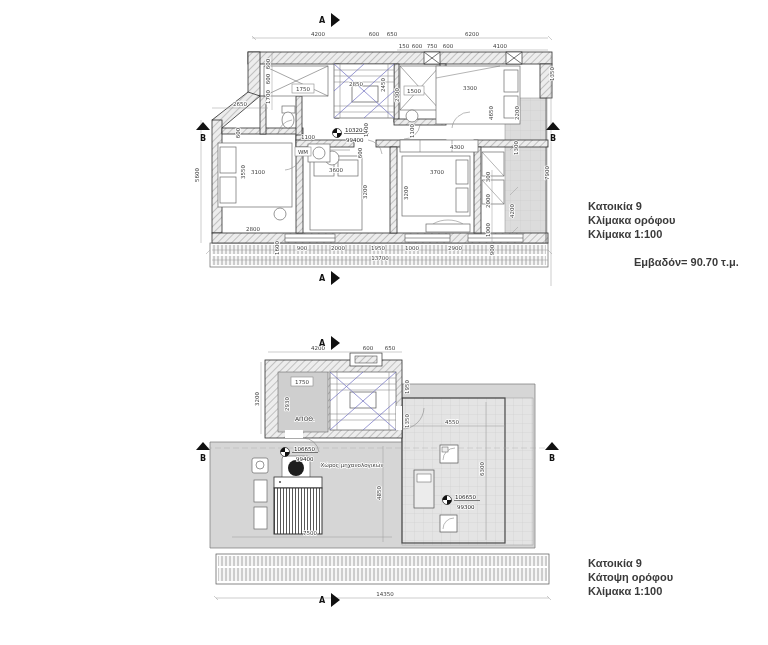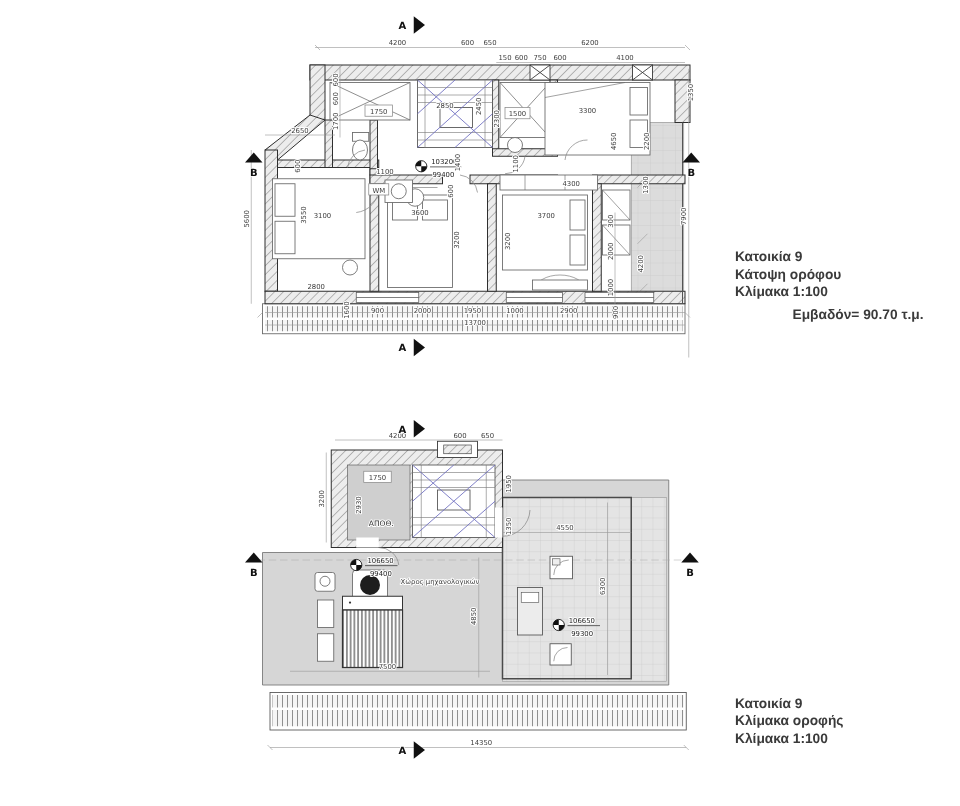--- a/index.html
+++ b/index.html
@@ -1,19 +1,19 @@
 <!DOCTYPE html>
 <html><head>
 <meta charset="utf-8">
 <style>
   html,body{margin:0;padding:0;background:#ffffff;}
   .canvas{position:relative;width:768px;height:645px;background:#fff;overflow:hidden;
           font-family:"Liberation Sans",sans-serif;}
   .titleblock{position:absolute;color:#3a3a3a;font-size:11px;line-height:14px;font-weight:bold;}
-  .titleblock .area{margin-top:4px;padding-left:46px;}
+  .titleblock .area{margin-top:14px;padding-left:46px;}
   svg text{font-family:"DejaVu Sans",sans-serif;}
   .dim{font-size:5.5px;fill:#3d3d3d;text-anchor:middle;
        paint-order:stroke;stroke:#ffffff;stroke-width:1.6px;stroke-linejoin:round;}
   .lvl{font-size:5.5px;fill:#222;text-anchor:start;
        paint-order:stroke;stroke:#ffffff;stroke-width:1.4px;}
   .room{font-size:6px;fill:#333;text-anchor:middle;
         paint-order:stroke;stroke:#ffffff;stroke-width:1.4px;}
   .sect{font-size:8px;fill:#111;text-anchor:middle;font-weight:bold;
         paint-order:stroke;stroke:#fff;stroke-width:1.2px;}
   .wall{fill:url(#hatch);stroke:#2f2f2f;stroke-width:0.8;}
@@ -417,24 +417,24 @@
     </g>
     <g>
       <polygon points="545,450 559,450 552,442" fill="#111"></polygon>
       <text class="sect" x="552" y="461">B</text>
     </g>
   </g>
 </svg>
 
 <div class="titleblock" style="left:588px;top:199px;">
   <div>Κατοικία 9</div>
-  <div>Κάτοψη ορόφου</div>
+  <div>Κλίμακα ορόφου</div>
   <div>Κλίμακα 1:100</div>
   <div class="area">Εμβαδόν= 90.70 τ.μ.</div>
 </div>
 
 <div class="titleblock" style="left:588px;top:556px;">
   <div>Κατοικία 9</div>
-  <div>Κλίμακα οροφής</div>
+  <div>Κάτοψη ορόφου</div>
   <div>Κλίμακα 1:100</div>
 </div>
 
 </div>
 
 </body></html>

